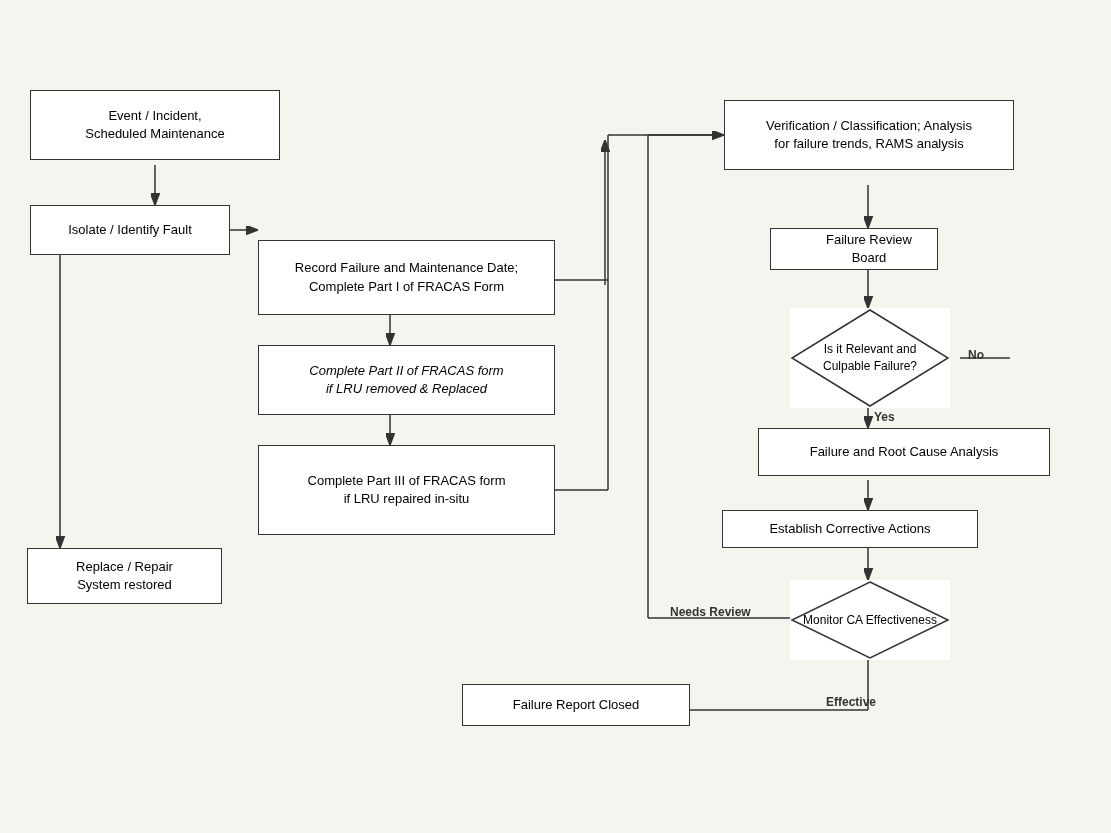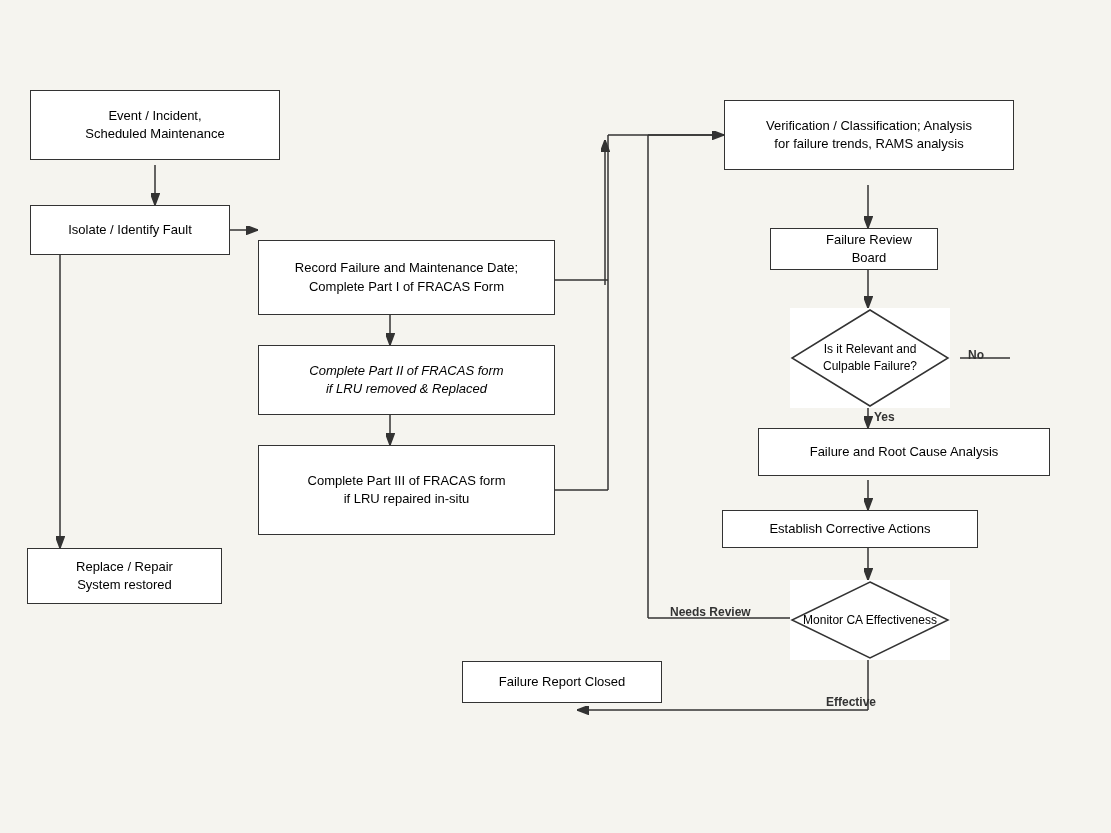--- a/index.html
+++ b/index.html
@@ -174,21 +174,21 @@
     <span>Establish Corrective Actions</span>
   </div>
 
   <div class="diamond" style="left:790px; top:580px; width:160px; height:80px;">
     <svg viewBox="0 0 160 80" style="position:absolute;top:0;left:0;width:160px;height:80px;">
       <polygon points="80,2 158,40 80,78 2,40" fill="white" stroke="#333" stroke-width="1.5"></polygon>
     </svg>
     <span class="diamond-text" style="white-space:pre-line; font-size:12px; position:relative; z-index:2; text-align:center;">Monitor CA Effectiveness</span>
   </div>
 
-  <div class="box" style="left:462px; top:661px; width:200px; height:42px;">
+  <div class="box" style="left:462px; top:684px; width:228px; height:42px;">
     <span>Failure Report Closed</span>
   </div>
 
   <span class="label-text" style="left:968px; top:348px;">No</span>
   <span class="label-text" style="left:874px; top:410px;">Yes</span>
   <span class="label-text" style="left:648px; top:605px;margin-left:22px;">Needs Review</span>
   <span class="label-text" style="left:826px; top:695px;">Effective</span>
 
 </div>
 

